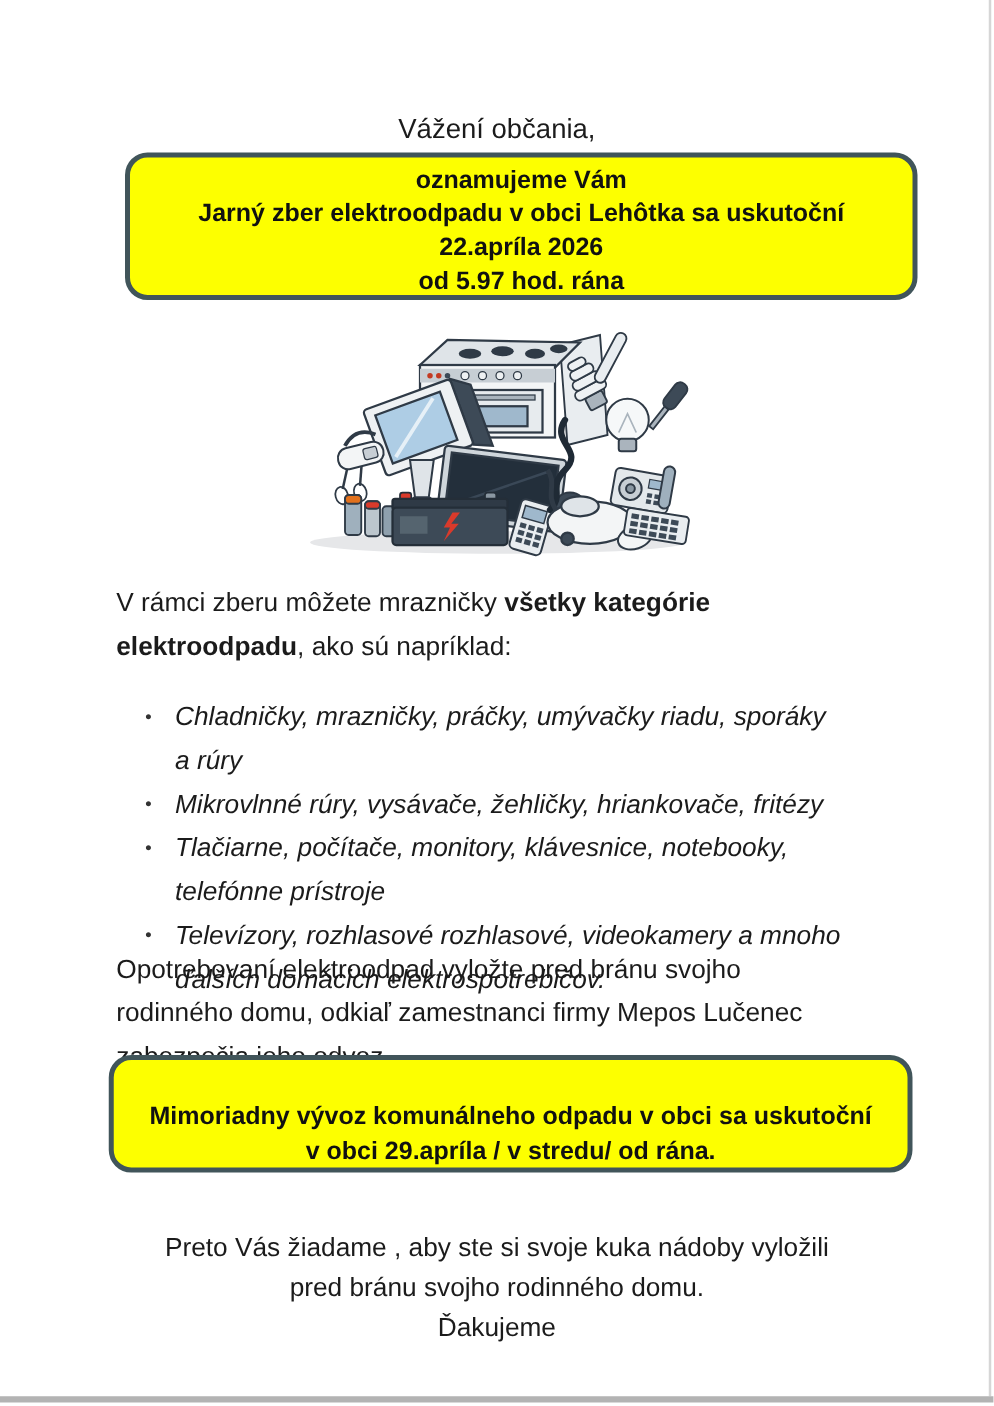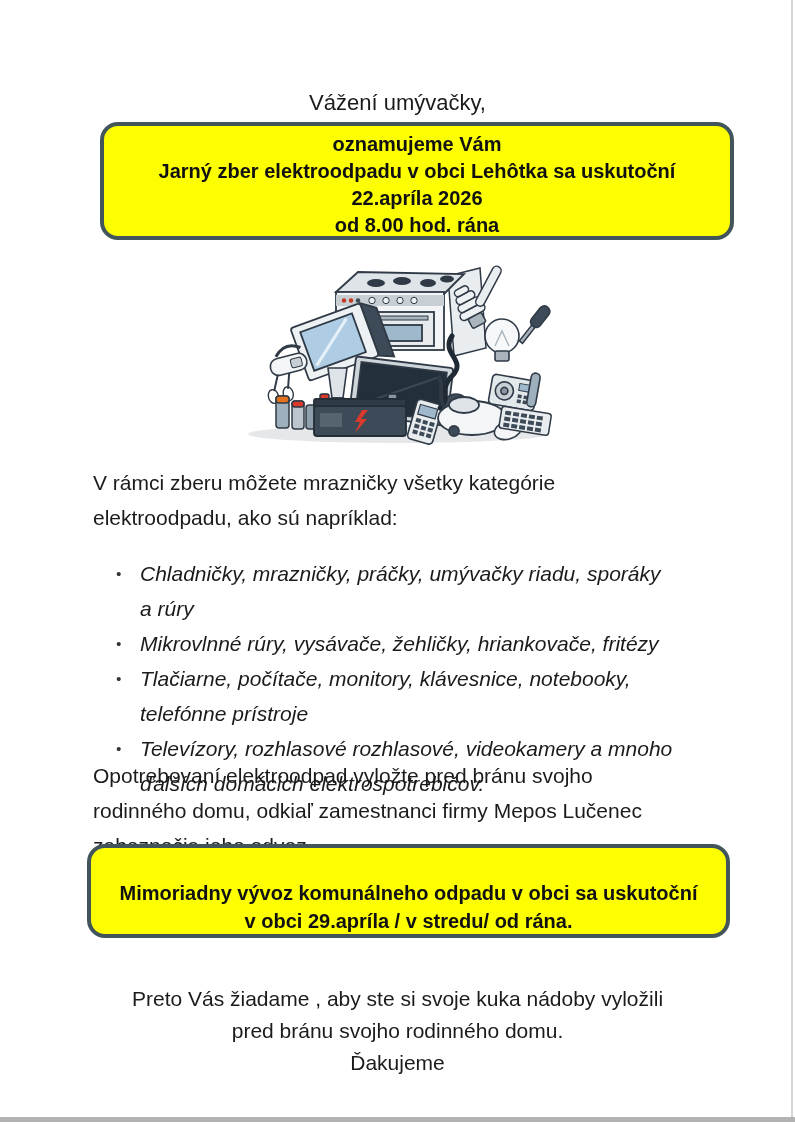--- a/index.html
+++ b/index.html
@@ -18,48 +18,48 @@
   }
   .ybox .bx-line { white-space:nowrap; }
   .box1 { left:100px; top:122px; width:634px; height:118px; padding-top:5px; font-size:20px; line-height:27px; }
   .box2 { left:87px;  top:844px; width:643px; height:94px;  padding-top:31px; font-size:20px; line-height:28px; }
   .illustration { position:absolute; left:240px; top:258px; width:315px; height:190px; }
   .body-text {
     position:absolute; left:93px; font-size:21px; line-height:35px; white-space:nowrap;
   }
   .para1 { top:465px; }
   .para2 { top:758px; }
-  .body-text b { font-weight:normal; }
+  .body-text b { font-weight:bold; }
   .bullets {
     position:absolute; left:140px; top:556px; margin:0; padding:0; list-style:none;
     font-size:21px; line-height:35px; white-space:nowrap;
   }
   .bullets li { position:relative;font-style:italic; }
   .bullets li::before {
     content:"\2022"; position:absolute; left:-24px; top:0; font-size:15px; color:#333;
   }
   .closing {
     position:absolute; top:983px; left:0; width:100%;
     text-align:center; font-size:21px; line-height:32px;
   }
   .edge-right  { position:absolute; top:0; left:791px; width:2px; height:1117px; background:#d6d6d6; }
   .edge-bottom { position:absolute; top:1117px; left:0; width:795px; height:5px; background:#b3b3b3; }
 </style>
 </head>
 <body>
 
 <div class="page">
 
-  <div class="greeting">Vážení umývačky,</div>
+  <div class="greeting">Vážení občania,</div>
 
   <div class="ybox box1" style="background: rgb(253, 255, 0); border-color: rgb(65, 85, 90);">
     <div class="bx-line">oznamujeme Vám</div>
     <div class="bx-line">Jarný zber elektroodpadu v obci Lehôtka sa uskutoční</div>
     <div class="bx-line">22.apríla 2026</div>
-    <div class="bx-line">od 8.00 hod. rána</div>
+    <div class="bx-line">od 5.97 hod. rána</div>
   </div>
 
   <svg class="illustration" viewBox="0 0 315 190" xmlns="http://www.w3.org/2000/svg">
     <ellipse cx="158" cy="176" rx="150" ry="9" fill="#e6e7e9"></ellipse>
 
     <path d="M208 18 L240 10 L246 90 L214 98 Z" fill="#e9edf0" stroke="#2f3a46" stroke-width="1.5"></path>
 
     <g stroke="#2f3a46" stroke-width="1.8">
       <path d="M96 34 L118 14 L224 16 L204 36 Z" fill="#dfe4e8"></path>
       <ellipse cx="136" cy="25" rx="9" ry="4" fill="#2f3a46" stroke="none"></ellipse>

